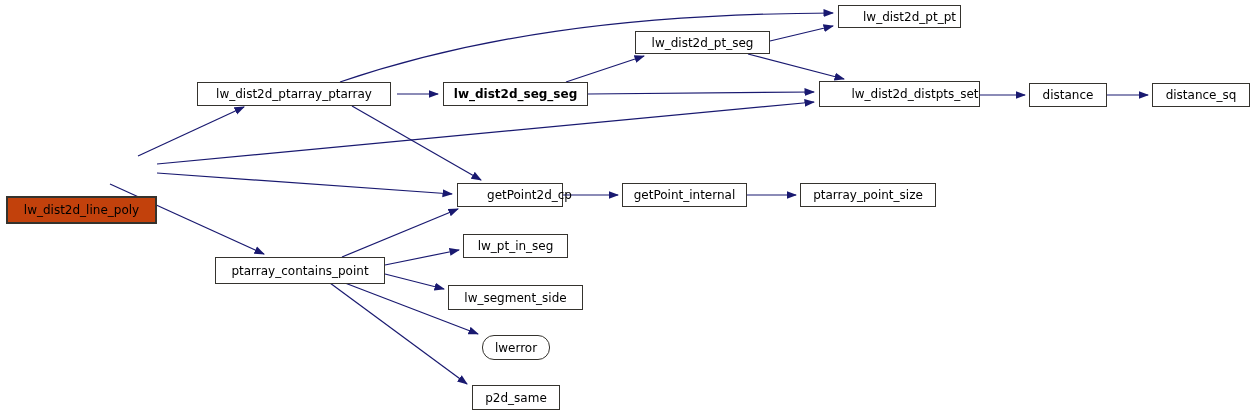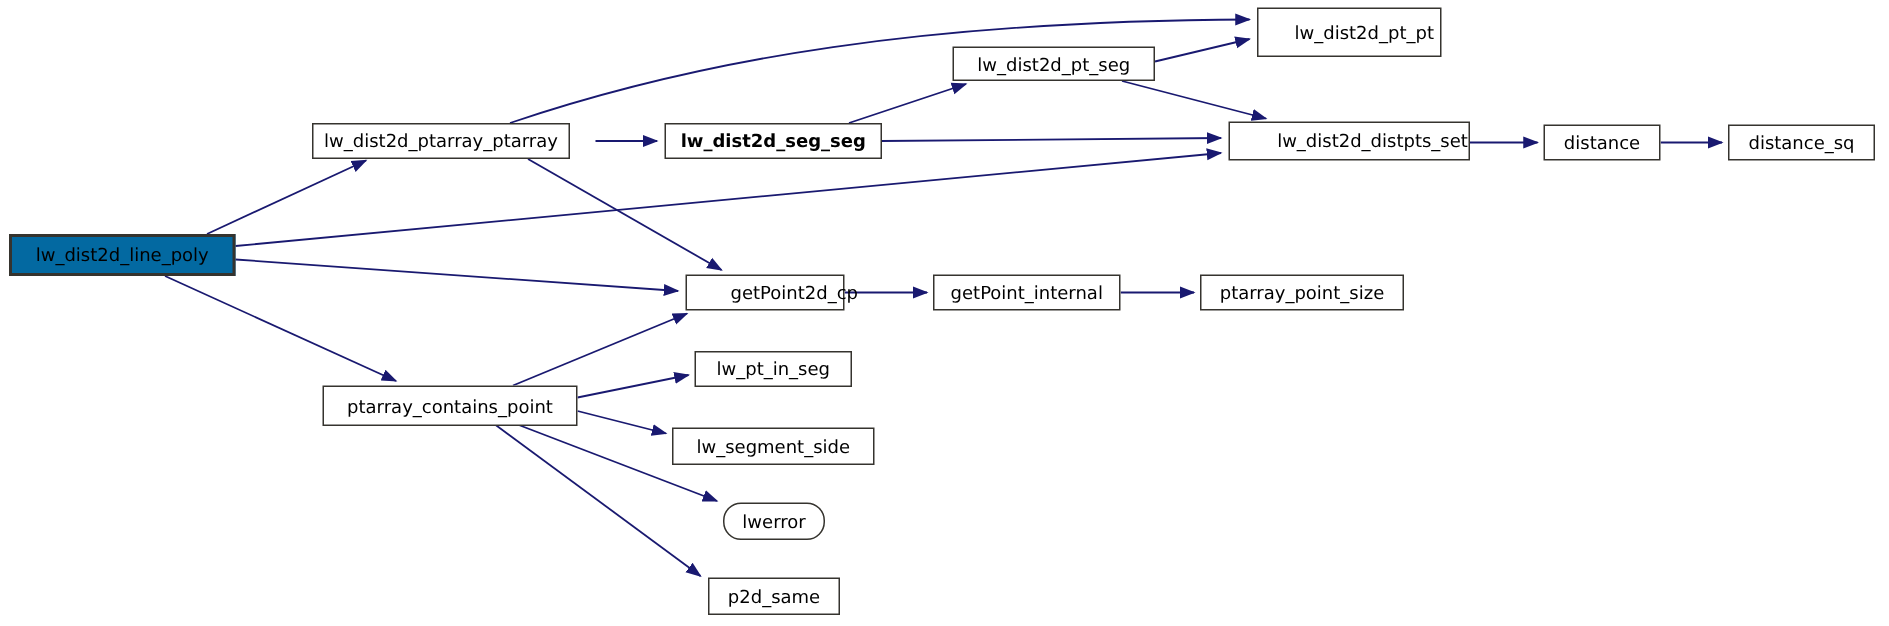--- a/index.html
+++ b/index.html
@@ -30,23 +30,24 @@
     color: #000000;
     font-size: 12px;
     text-align: center;
     display: flex;
     align-items: center;
     justify-content: center;
     white-space: nowrap;
     cursor: pointer;
   }
   .node.root {
-    background: #0369a1;
+    background: #c2410c;
     border: 2px solid #35332e;
     cursor: default;
+    margin-top: 40px;
   }
   .edge {
     stroke: #191970;
     stroke-width: 1.2;
     fill: none;
   }
 </style>
 </head>
 <body>
 
@@ -75,27 +76,27 @@
     <path class="edge" marker-end="url(#arrow)" d="M747,195 L796,195"></path>
     <path class="edge" marker-end="url(#arrow)" d="M342,257 L458,209"></path>
     <path class="edge" marker-end="url(#arrow)" d="M385,265 L459,250"></path>
     <path class="edge" marker-end="url(#arrow)" d="M385,274 L444,289"></path>
     <path class="edge" marker-end="url(#arrow)" d="M345,283 L478,334"></path>
     <path class="edge" marker-end="url(#arrow)" d="M330,283 L467,384"></path>
   </svg>
 
   <div class="node root" style="left:6px; top:156px; width:151px; height:28px;">lw_dist2d_line_poly</div>
 
-  <div class="node" style="left:208px; top:82px; width:172px; height:24px;">lw_dist2d_ptarray_ptarray</div>
+  <div class="node" style="left:197px; top:82px; width:194px; height:24px;">lw_dist2d_ptarray_ptarray</div>
 
   <div class="node" style="left:443px; top:82px; width:145px; height:24px;font-weight:bold;">lw_dist2d_seg_seg</div>
 
   <div class="node" style="left:635px; top:31px; width:135px; height:23px;">lw_dist2d_pt_seg</div>
 
-  <div class="node" style="left:838px; top:5px; width:123px; height:33px;padding-left:20px;">lw_dist2d_pt_pt</div>
+  <div class="node" style="left:838px; top:5px; width:123px; height:23px;padding-left:20px;">lw_dist2d_pt_pt</div>
 
   <div class="node" style="left:819px; top:81px; width:161px; height:26px;padding-left:31px;">lw_dist2d_distpts_set</div>
 
   <div class="node" style="left:1029px; top:83px; width:78px; height:24px;">distance</div>
 
   <div class="node" style="left:1152px; top:83px; width:98px; height:24px;">distance_sq</div>
 
   <div class="node" style="left:457px; top:183px; width:106px; height:24px;padding-left:39px;">getPoint2d_cp</div>
 
   <div class="node" style="left:622px; top:183px; width:125px; height:24px;">getPoint_internal</div>

